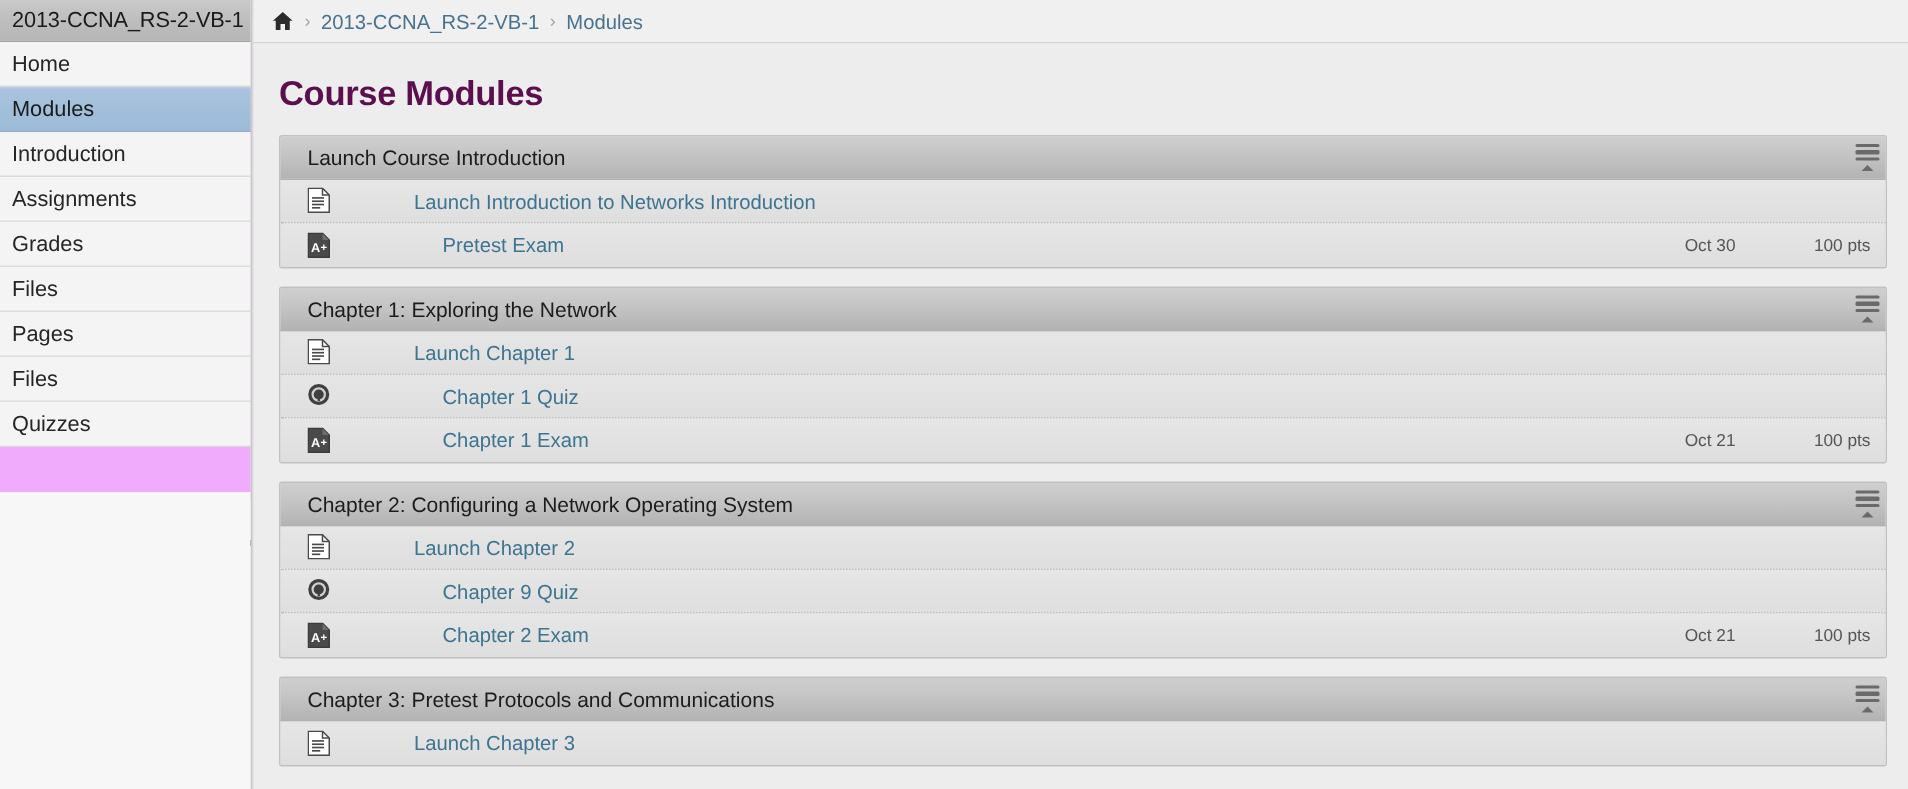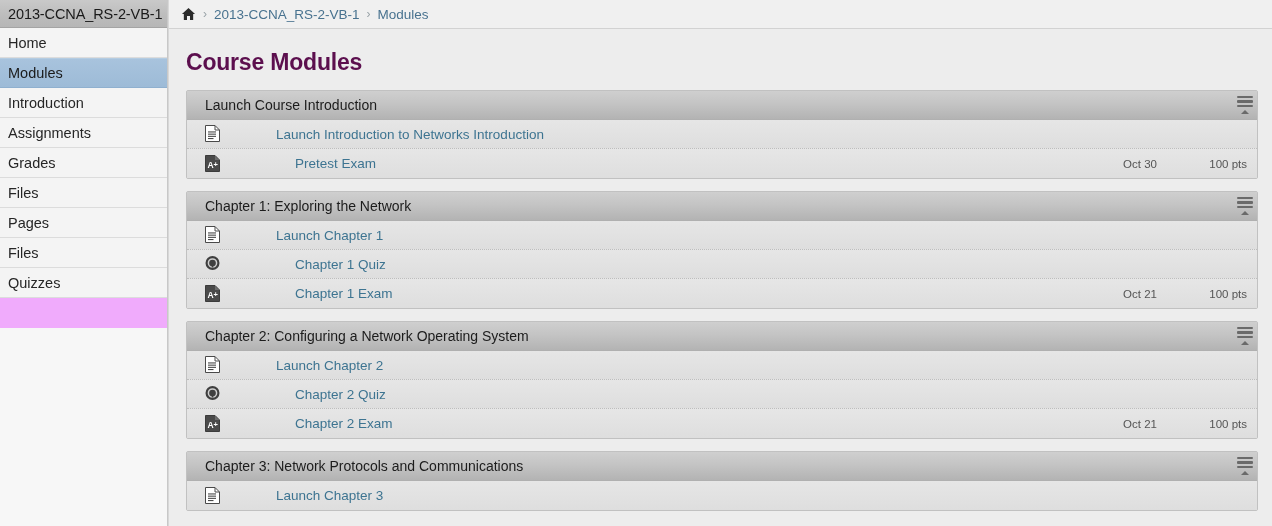--- a/index.html
+++ b/index.html
@@ -362,21 +362,21 @@
                 <span class="item-points"></span>
               </li>
               <li class="module-item">
                 <span class="item-icon icon-quiz">
                   <svg width="15" height="16" viewBox="0 0 15 16">
                     <circle cx="7.5" cy="8" r="7" fill="#3f3f3f"></circle>
                     <circle cx="7.5" cy="8" r="4.1" fill="none" stroke="#cfcfcf" stroke-width="1.5"></circle>
                     <rect x="6.8" y="8" width="1.5" height="4.4" fill="#3f3f3f"></rect>
                   </svg>
                 </span>
-                <a class="item-title indent-1">Chapter 2 Quiz</a>
+                <a class="item-title indent-1">Chapter 9 Quiz</a>
                 <span class="item-spacer"></span>
                 <span class="item-due"></span>
                 <span class="item-points"></span>
               </li>
               <li class="module-item">
                 <span class="item-icon icon-assignment">
                   <svg width="15" height="17" viewBox="0 0 15 17">
                     <path d="M0.5 0.5 H10 L14.5 5 V16.5 H0.5 Z" fill="#4a4a4a" stroke="#3c3c3c" stroke-width="1"></path>
                     <path d="M10 0.7 V5 H14.3" fill="#6e6e6e"></path>
                     <text x="2.4" y="13" font-family="Liberation Sans, sans-serif" font-size="8.5" font-weight="bold" fill="#ffffff">A</text>
@@ -385,21 +385,21 @@
                 </span>
                 <a class="item-title indent-1">Chapter 2 Exam</a>
                 <span class="item-spacer"></span>
                 <span class="item-due">Oct 21</span>
                 <span class="item-points">100 pts</span>
               </li>
             </ul>
           </div>
           <div class="module">
             <div class="module-header">
-              <span class="module-name">Chapter 3: Network Protocols and Communications</span>
+              <span class="module-name">Chapter 3: Pretest Protocols and Communications</span>
               <span class="collapse-icon">
                 <i></i>
                 <i></i>
                 <i></i>
                 <span class="tri"></span>
               </span>
             </div>
             <ul class="module-items">
               <li class="module-item">
                 <span class="item-icon icon-page">

